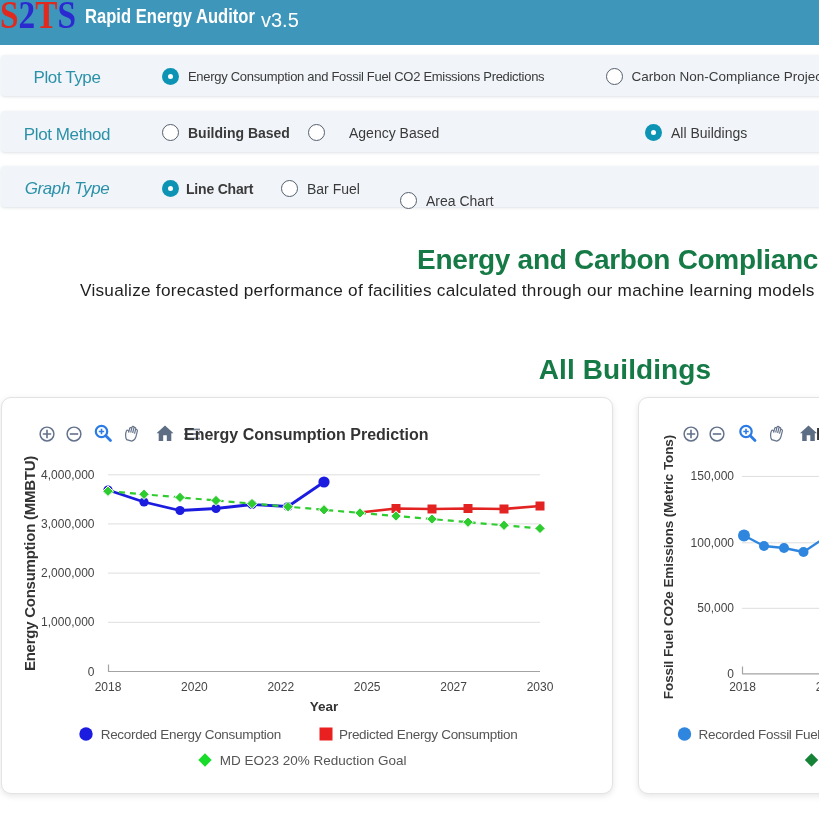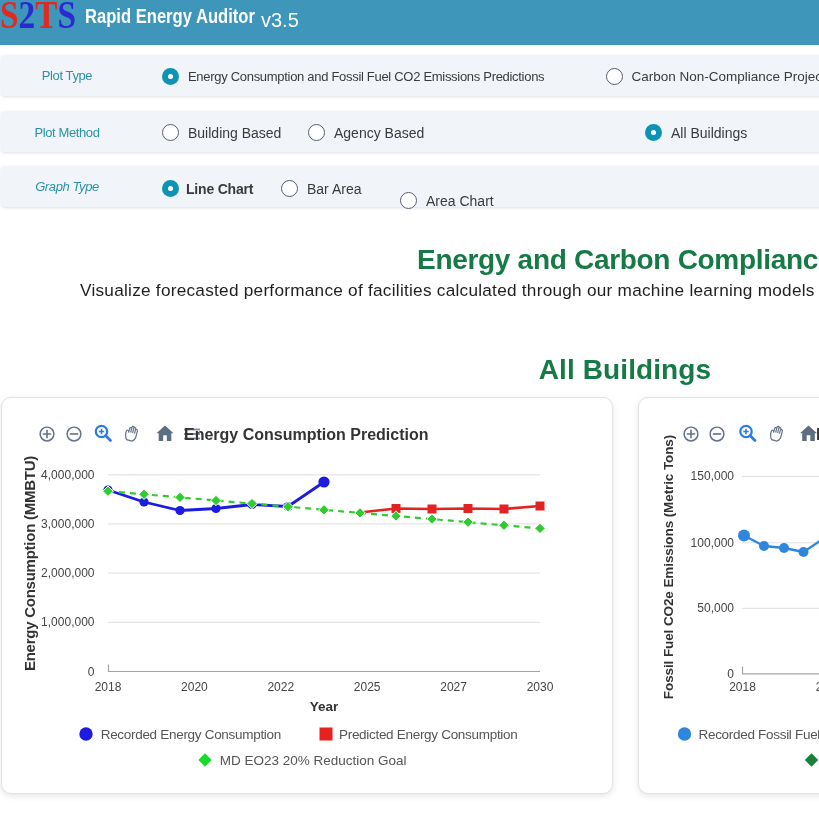--- a/index.html
+++ b/index.html
@@ -6,21 +6,21 @@
   body{font-family:"Liberation Sans", sans-serif;}
   #page{position:relative;width:1253px;height:819px;background:#fff;}
   
   #hdr{position:absolute;left:0;top:0;width:1253px;height:45px;background:#3e96ba;}
   #logo{position:absolute;left:0px;top:-5px;font-family:"Liberation Serif",serif;font-weight:bold;font-size:39px;line-height:1;transform:scaleX(0.854);transform-origin:left top;white-space:nowrap;}
   #apptitle{position:absolute;left:85px;top:4.8px;color:#fff;font-size:21px;line-height:1;font-weight:bold;transform:scaleX(0.79);transform-origin:left top;white-space:nowrap;}
   #ver{position:absolute;left:261px;top:10px;color:#fff;font-size:20px;line-height:1;}
   
   
   .band{position:absolute;left:1px;width:1251px;height:41px;background:#f1f5f9;border-radius:4px;box-shadow:0 1px 3px rgba(120,140,160,0.25);}
-  .blabel{position:absolute;width:134px;text-align:center;color:#2b91a8;font-size:13px;letter-spacing:-0.4px;}
+  .blabel{position:absolute;width:134px;text-align:center;color:#2b91a8;font-size:17px;letter-spacing:-0.4px;}
   .ritem{position:absolute;display:flex;align-items:center;}
   .radio{width:17px;height:17px;border-radius:50%;background:#fff;border:1px solid #555f6e;box-sizing:border-box;flex:none;}
   .radio.sel{background:#0d94b4;border:none;position:relative;}
   .radio.sel::before{content:"";position:absolute;left:6px;top:6px;width:5px;height:5px;background:#fff;border-radius:50%;}
   
   .rlabel{color:#3a3a3a;font-size:14px;white-space:nowrap;}
   
   #h1{position:absolute;left:417px;top:245.7px;color:#157a46;font-size:28px;line-height:1;font-weight:bold;letter-spacing:-0.3px;white-space:nowrap;}
   #sub{position:absolute;left:80px;top:280px;color:#1f1f1f;font-size:17.2px;line-height:1.2;letter-spacing:0.26px;white-space:nowrap;}
   #h2{position:absolute;left:0;top:355.5px;width:1250px;text-align:center;color:#157a46;font-size:28px;line-height:1;font-weight:bold;letter-spacing:0.1px;}
@@ -51,38 +51,38 @@
       <span class="radio sel"></span>
       <span class="rlabel" style="margin-left:9px;font-size:13px;letter-spacing:-0.3px;">Energy Consumption and Fossil Fuel CO2 Emissions Predictions</span>
     </div>
   <div class="ritem" style="left:605.5px;top:68px;">
       <span class="radio"></span>
       <span class="rlabel" style="margin-left:9px;font-size:13.5px;">Carbon Non-Compliance Projections</span>
     </div>
 
   <div class="ritem" style="left:162px;top:124px;">
       <span class="radio"></span>
-      <span class="rlabel" style="margin-left:9px;">Building Based</span>
+      <span class="rlabel" style="margin-left:9px;font-weight:bold;">Building Based</span>
     </div>
   <div class="ritem" style="left:308px;top:124px;">
       <span class="radio"></span>
-      <span class="rlabel" style="margin-left:9px;">Agency Based</span>
+      <span class="rlabel" style="margin-left:24px;">Agency Based</span>
     </div>
   <div class="ritem" style="left:645px;top:124px;">
       <span class="radio sel"></span>
       <span class="rlabel" style="margin-left:9px;">All Buildings</span>
     </div>
 
   <div class="ritem" style="left:162px;top:180px;">
       <span class="radio sel"></span>
       <span class="rlabel" style="margin-left:7px;letter-spacing:-0.2px;font-weight:bold;">Line Chart</span>
     </div>
   <div class="ritem" style="left:281px;top:180px;">
       <span class="radio"></span>
-      <span class="rlabel" style="margin-left:9px;">Bar Area</span>
+      <span class="rlabel" style="margin-left:9px;">Bar Fuel</span>
     </div>
   <div class="ritem" style="left:400px;top:192px;">
       <span class="radio"></span>
       <span class="rlabel" style="margin-left:9px;">Area Chart</span>
     </div>
 
   <div id="h1">Energy and Carbon Compliance</div>
   <div id="sub">Visualize forecasted performance of facilities calculated through our machine learning models and compare them to Maryland reduction goals.</div>
   <div id="h2">All Buildings</div>
 

